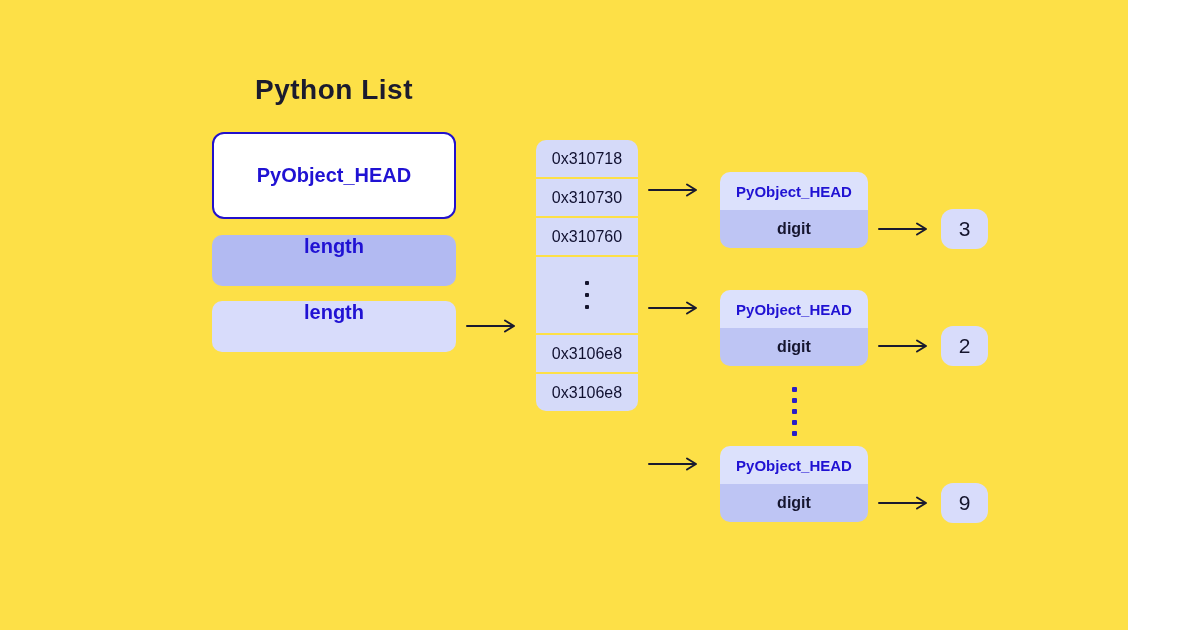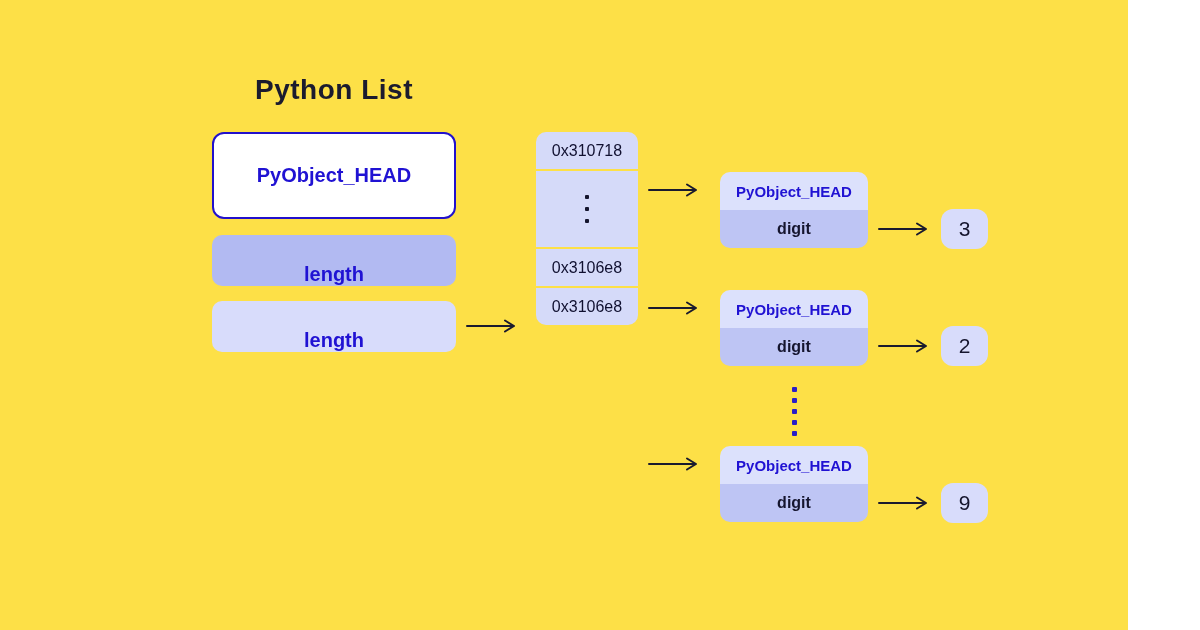--- a/index.html
+++ b/index.html
@@ -31,33 +31,33 @@
     left: 212px; top: 132px; width: 244px; height: 87px;
     box-sizing: border-box;
     background: #ffffff;
     border: 2px solid #2211cc;
     border-radius: 12px;
     display: flex; align-items: center; justify-content: center;
   }
   .field-box {
     left: 212px; width: 244px; height: 51px;
     border-radius: 10px;
-    display: flex; align-items: flex-end; justify-content: center;
+    display: flex; align-items: flex-start; justify-content: center;
   }
   .field-box.length { top: 235px; background: #b2baf2; }
   .field-box.items  { top: 301px; background: #d8dcfb; }
   .blue-label {
     font-size: 20px;
     font-weight: bold;
     color: #2012d3;
   }
 
   
   .mem-col {
-    left: 536px; top: 132px; width: 102px;
+    left: 536px; top: 140px; width: 102px;
     display: flex; flex-direction: column; gap: 2px;
   }
   .mem-cell {
     background: #d5daf9;
     height: 37px;
     display: flex; align-items: center; justify-content: center;
     font-size: 16px;
     font-weight: 500;
     color: #101030;
   }
@@ -138,20 +138,22 @@
   </div>
 
   <div class="abs arrow items-arrow">
     <svg width="56" height="14" viewBox="0 0 56 14">
         <path d="M1 7 H47 M39 1.5 L48 7 L39 12.5" fill="none" stroke="#1a1a2e" stroke-width="2" stroke-linecap="round" stroke-linejoin="round"></path>
       </svg>
   </div>
 
   <div class="abs mem-col">
     <div class="mem-cell">0x310718</div>
+    <div class="mem-cell">0x310730</div>
+    <div class="mem-cell">0x310760</div>
     <div class="mem-cell gap">
       <div class="vdots small">
         <span class="dot"></span>
           <span class="dot"></span>
           <span class="dot"></span>
       </div>
     </div>
     <div class="mem-cell">0x3106e8</div>
     <div class="mem-cell">0x3106e8</div>
   </div>

